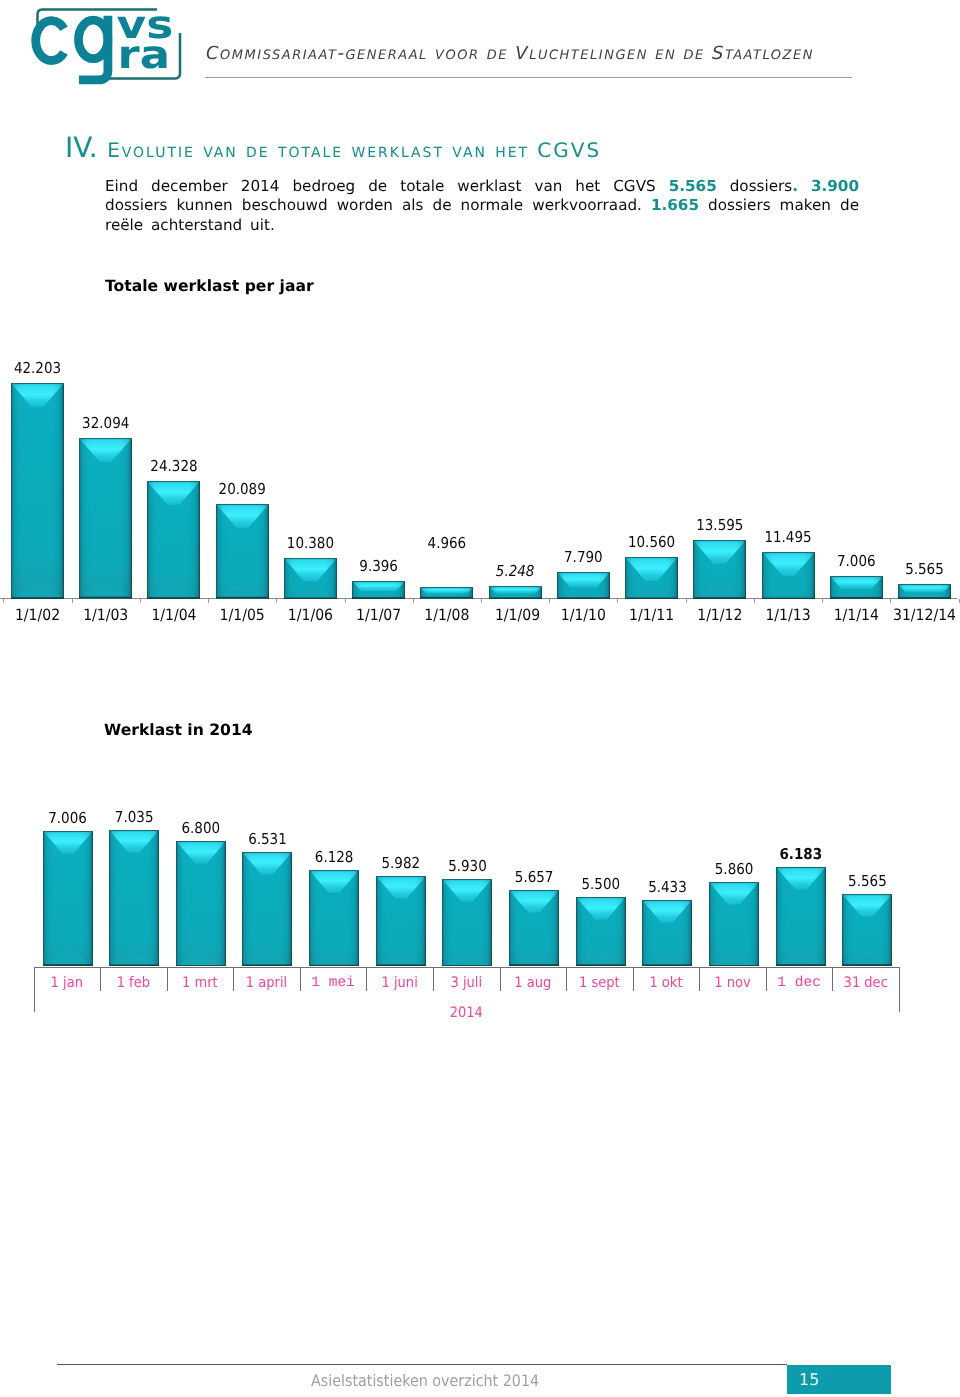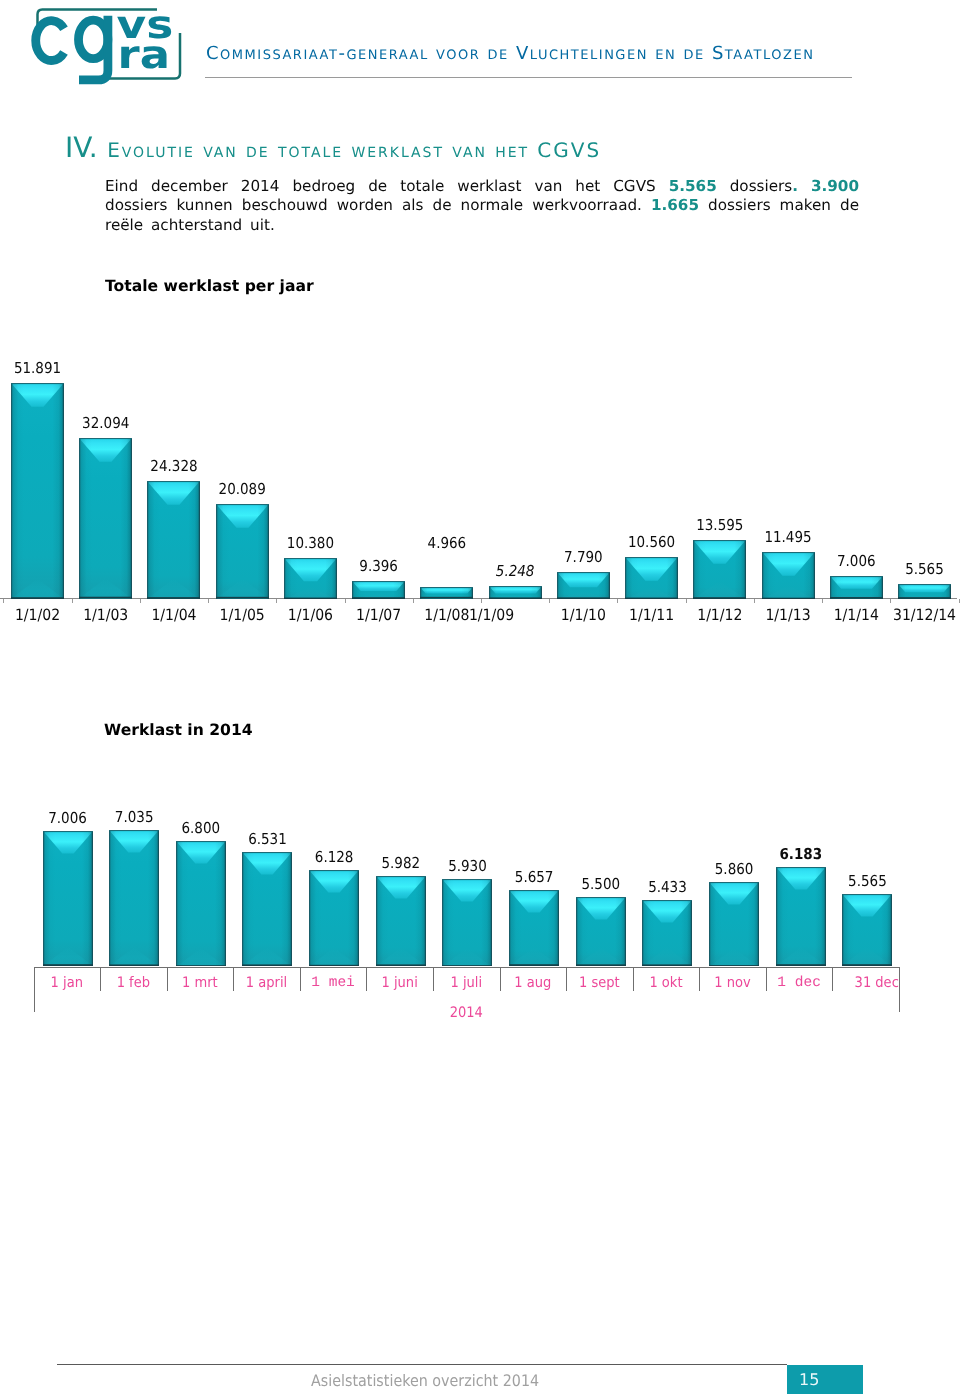--- a/index.html
+++ b/index.html
@@ -5,22 +5,22 @@
 <style>
   html,body{margin:0;padding:0;}
   body{width:960px;height:1397px;background:#ffffff;
        font-family:"DejaVu Sans",sans-serif;position:relative;overflow:hidden;
        -webkit-font-smoothing:antialiased;text-rendering:geometricPrecision;}
   #page{position:absolute;left:0;top:0;width:960px;height:1397px;}
 
   
   #logo{position:absolute;left:25px;top:4px;}
   #org-name{position:absolute;left:206px;top:43px;
-            font-size:18px;color:#0369a1;white-space:nowrap;
-            font-variant:small-caps;letter-spacing:1.52px;}
+            font-size:18px;color:#404040;white-space:nowrap;
+            font-variant:small-caps;letter-spacing:1.52px;font-style:italic;}
   #header-rule{position:absolute;left:205px;top:76.5px;width:647px;height:1.4px;
                background:#9a9a9a;}
 
   
   #sec-title{position:absolute;left:65px;top:131px;white-space:nowrap;}
   #sec-title span{color:#178f8a;}
   #sec-num{font-size:28px;}
   #sec-ttl{font-size:20px;font-variant:small-caps;letter-spacing:1.97px;margin-left:9.5px;}
 
   
@@ -46,21 +46,21 @@
         text-align:center;white-space:nowrap;}
   .axisline{position:absolute;background:#8a8a8a;}
   .tick{position:absolute;background:#9b9b9b;width:1px;}
   .tblline{position:absolute;background:#6f6f6f;}
 
   
   #footer-rule{position:absolute;left:57px;top:1364px;width:730px;height:1.2px;
                background:#595959;}
   #footer-text{position:absolute;left:311px;top:1371px;
                font-size:15.9px;font-stretch:condensed;color:#a0a0a0;white-space:nowrap;}
-  #page-badge{position:absolute;left:787px;top:1365px;width:76px;height:29px;
+  #page-badge{position:absolute;left:787px;top:1365px;width:104px;height:29px;
               background:#0d9cab;color:#eaf7f9;font-size:16px;
               display:flex;align-items:center;padding-left:12px;box-sizing:border-box;}
 </style>
 </head>
 <body>
 
 <div id="page">
 
   <div id="logo">
     <svg width="175" height="86" viewBox="0 0 175 86">
@@ -109,21 +109,21 @@
       <svg class="bar" width="53" height="216.010064" viewBox="0 0 53 216.010064" preserveAspectRatio="none" style="left: 11px; top: 382.99px;">
         <rect x="0" y="0" width="53" height="216.010064" fill="url(#gBody)"></rect>
         <polygon points="0,216.010064 26.5,195.870064 53,216.010064" fill="url(#gBot)"></polygon>
         <polygon points="0,0 53,0 32.489000000000004,23.85 20.511,23.85" fill="url(#gRoof)"></polygon>
         <rect x="0" y="0" width="53" height="216.010064" fill="url(#gSide)"></rect>
         <rect x="0" y="0" width="1.5" height="216.010064" fill="url(#gEdgeL)"></rect>
         <rect x="51.4" y="0" width="1.6" height="216.010064" fill="url(#gEdgeR)"></rect>
         <rect x="0" y="0" width="53" height="1.1" fill="#1b6b77"></rect>
         <rect x="0" y="214.210064" width="53" height="1.8" fill="#15414a"></rect>
       </svg>
-      <div class="dlabel" style="left: 2px; top: 358.99px; width: 71px;">51.891</div>
+      <div class="dlabel" style="left: 2px; top: 358.99px; width: 71px;">42.203</div>
       <div class="cat1" style="left: 2px; top: 605.5px; width: 71px;">1/1/02</div>
       <svg class="bar" width="53" height="160.531872" viewBox="0 0 53 160.531872" preserveAspectRatio="none" style="left: 79.23px; top: 438.468px;">
         <rect x="0" y="0" width="53" height="160.531872" fill="url(#gBody)"></rect>
         <polygon points="0,160.531872 26.5,140.39187199999998 53,160.531872" fill="url(#gBot)"></polygon>
         <polygon points="0,0 53,0 32.489000000000004,23.85 20.511,23.85" fill="url(#gRoof)"></polygon>
         <rect x="0" y="0" width="53" height="160.531872" fill="url(#gSide)"></rect>
         <rect x="0" y="0" width="1.5" height="160.531872" fill="url(#gEdgeL)"></rect>
         <rect x="51.4" y="0" width="1.6" height="160.531872" fill="url(#gEdgeR)"></rect>
         <rect x="0" y="0" width="53" height="1.1" fill="#1b6b77"></rect>
         <rect x="0" y="158.73187199999998" width="53" height="1.8" fill="#15414a"></rect>
@@ -194,21 +194,21 @@
         <rect x="0" y="0" width="53" height="13.201023999999999" fill="url(#gBody)"></rect>
         <polygon points="0,13.201023999999999 26.5,9.2407168 53,13.201023999999999" fill="url(#gBot)"></polygon>
         <polygon points="0,0 53,0 46.6423868416,7.39257344 6.3576131583999995,7.39257344" fill="url(#gRoof)"></polygon>
         <rect x="0" y="0" width="53" height="13.201023999999999" fill="url(#gSide)"></rect>
         <rect x="0" y="0" width="1.5" height="13.201023999999999" fill="url(#gEdgeL)"></rect>
         <rect x="51.4" y="0" width="1.6" height="13.201023999999999" fill="url(#gEdgeR)"></rect>
         <rect x="0" y="0" width="53" height="1.1" fill="#1b6b77"></rect>
         <rect x="0" y="11.401023999999998" width="53" height="1.8" fill="#15414a"></rect>
       </svg>
       <div class="dlabel" style="left: 479.61px; top: 561.799px; width: 71px; font-style: italic;">5.248</div>
-      <div class="cat1" style="left: 456px; top: 605.5px; width: 71px;">1/1/09</div>
+      <div class="cat1" style="left: 482px; top: 605.5px; width: 71px;">1/1/09</div>
       <svg class="bar" width="53" height="27.151519999999998" viewBox="0 0 53 27.151519999999998" preserveAspectRatio="none" style="left: 556.84px; top: 571.848px;">
         <rect x="0" y="0" width="53" height="27.151519999999998" fill="url(#gBody)"></rect>
         <polygon points="0,27.151519999999998 26.5,19.006064 53,27.151519999999998" fill="url(#gBot)"></polygon>
         <polygon points="0,0 53,0 39.923827968,15.2048512 13.076172032,15.2048512" fill="url(#gRoof)"></polygon>
         <rect x="0" y="0" width="53" height="27.151519999999998" fill="url(#gSide)"></rect>
         <rect x="0" y="0" width="1.5" height="27.151519999999998" fill="url(#gEdgeL)"></rect>
         <rect x="51.4" y="0" width="1.6" height="27.151519999999998" fill="url(#gEdgeR)"></rect>
         <rect x="0" y="0" width="53" height="1.1" fill="#1b6b77"></rect>
         <rect x="0" y="25.351519999999997" width="53" height="1.8" fill="#15414a"></rect>
       </svg>
@@ -429,33 +429,33 @@
       <div class="cat2" style="left: 100.077px; top: 974.5px; width: 66.5769px;">1 feb</div>
       <div class="tblline" style="left: 166.654px; top: 967px; width: 1px; height: 24px;"></div>
       <div class="cat2" style="left: 166.654px; top: 974.5px; width: 66.5769px;">1 mrt</div>
       <div class="tblline" style="left: 233.231px; top: 967px; width: 1px; height: 24px;"></div>
       <div class="cat2" style="left: 233.231px; top: 974.5px; width: 66.5769px;">1 april</div>
       <div class="tblline" style="left: 299.808px; top: 967px; width: 1px; height: 24px;"></div>
       <div class="cat2" style="left: 299.808px; top: 974.5px; width: 66.5769px; font-family: Liberation Mono, monospace;">1 mei</div>
       <div class="tblline" style="left: 366.385px; top: 967px; width: 1px; height: 24px;"></div>
       <div class="cat2" style="left: 366.385px; top: 974.5px; width: 66.5769px;">1 juni</div>
       <div class="tblline" style="left: 432.962px; top: 967px; width: 1px; height: 24px;"></div>
-      <div class="cat2" style="left: 432.962px; top: 974.5px; width: 66.5769px;">1 juli</div>
+      <div class="cat2" style="left: 432.962px; top: 974.5px; width: 66.5769px;">3 juli</div>
       <div class="tblline" style="left: 499.538px; top: 967px; width: 1px; height: 24px;"></div>
       <div class="cat2" style="left: 499.538px; top: 974.5px; width: 66.5769px;">1 aug</div>
       <div class="tblline" style="left: 566.115px; top: 967px; width: 1px; height: 24px;"></div>
       <div class="cat2" style="left: 566.115px; top: 974.5px; width: 66.5769px;">1 sept</div>
       <div class="tblline" style="left: 632.692px; top: 967px; width: 1px; height: 24px;"></div>
       <div class="cat2" style="left: 632.692px; top: 974.5px; width: 66.5769px;">1 okt</div>
       <div class="tblline" style="left: 699.269px; top: 967px; width: 1px; height: 24px;"></div>
       <div class="cat2" style="left: 699.269px; top: 974.5px; width: 66.5769px;">1 nov</div>
       <div class="tblline" style="left: 765.846px; top: 967px; width: 1px; height: 24px;"></div>
       <div class="cat2" style="left: 765.846px; top: 974.5px; width: 66.5769px; font-family: Liberation Mono, monospace;">1 dec</div>
       <div class="tblline" style="left: 832.423px; top: 967px; width: 1px; height: 24px;"></div>
-      <div class="cat2" style="left: 832.423px; top: 974.5px; width: 66.5769px; padding-left: 11px;">31 dec</div>
+      <div class="cat2" style="left: 832.423px; top: 974.5px; width: 66.5769px;">31 dec</div>
       <div class="cat2" style="left: 432.962px; top: 1004.5px; width: 66.5769px;">2014</div>
     </div>
 
   <div id="footer-rule"></div>
   <div id="footer-text">Asielstatistieken overzicht 2014</div>
   <div id="page-badge">15</div>
 
   <svg width="0" height="0" style="position:absolute">
     <defs>
       <linearGradient id="gBody" x1="0" y1="0" x2="0" y2="1">

